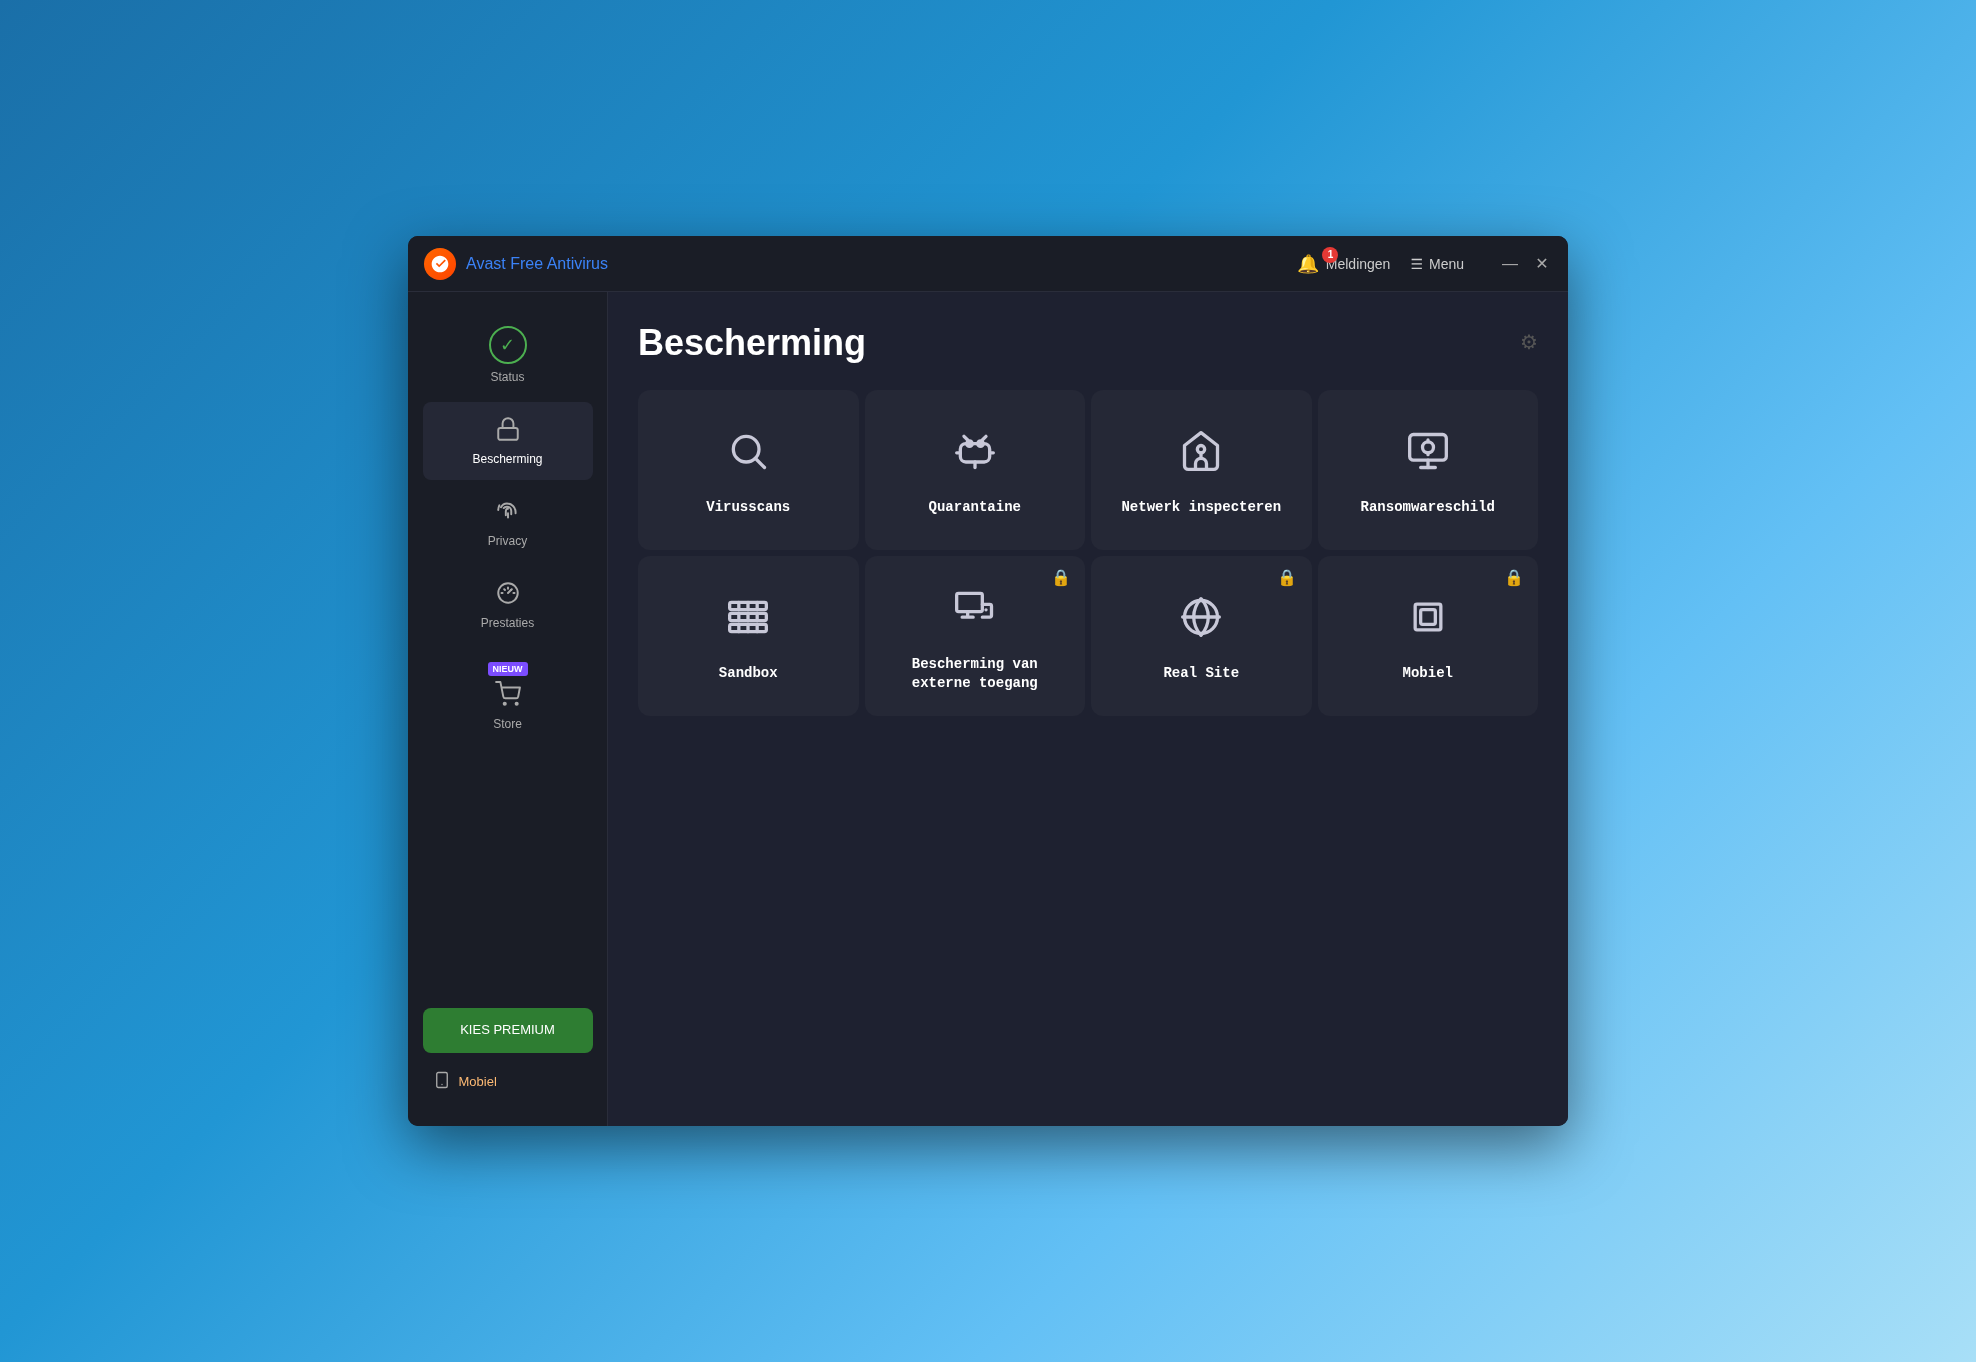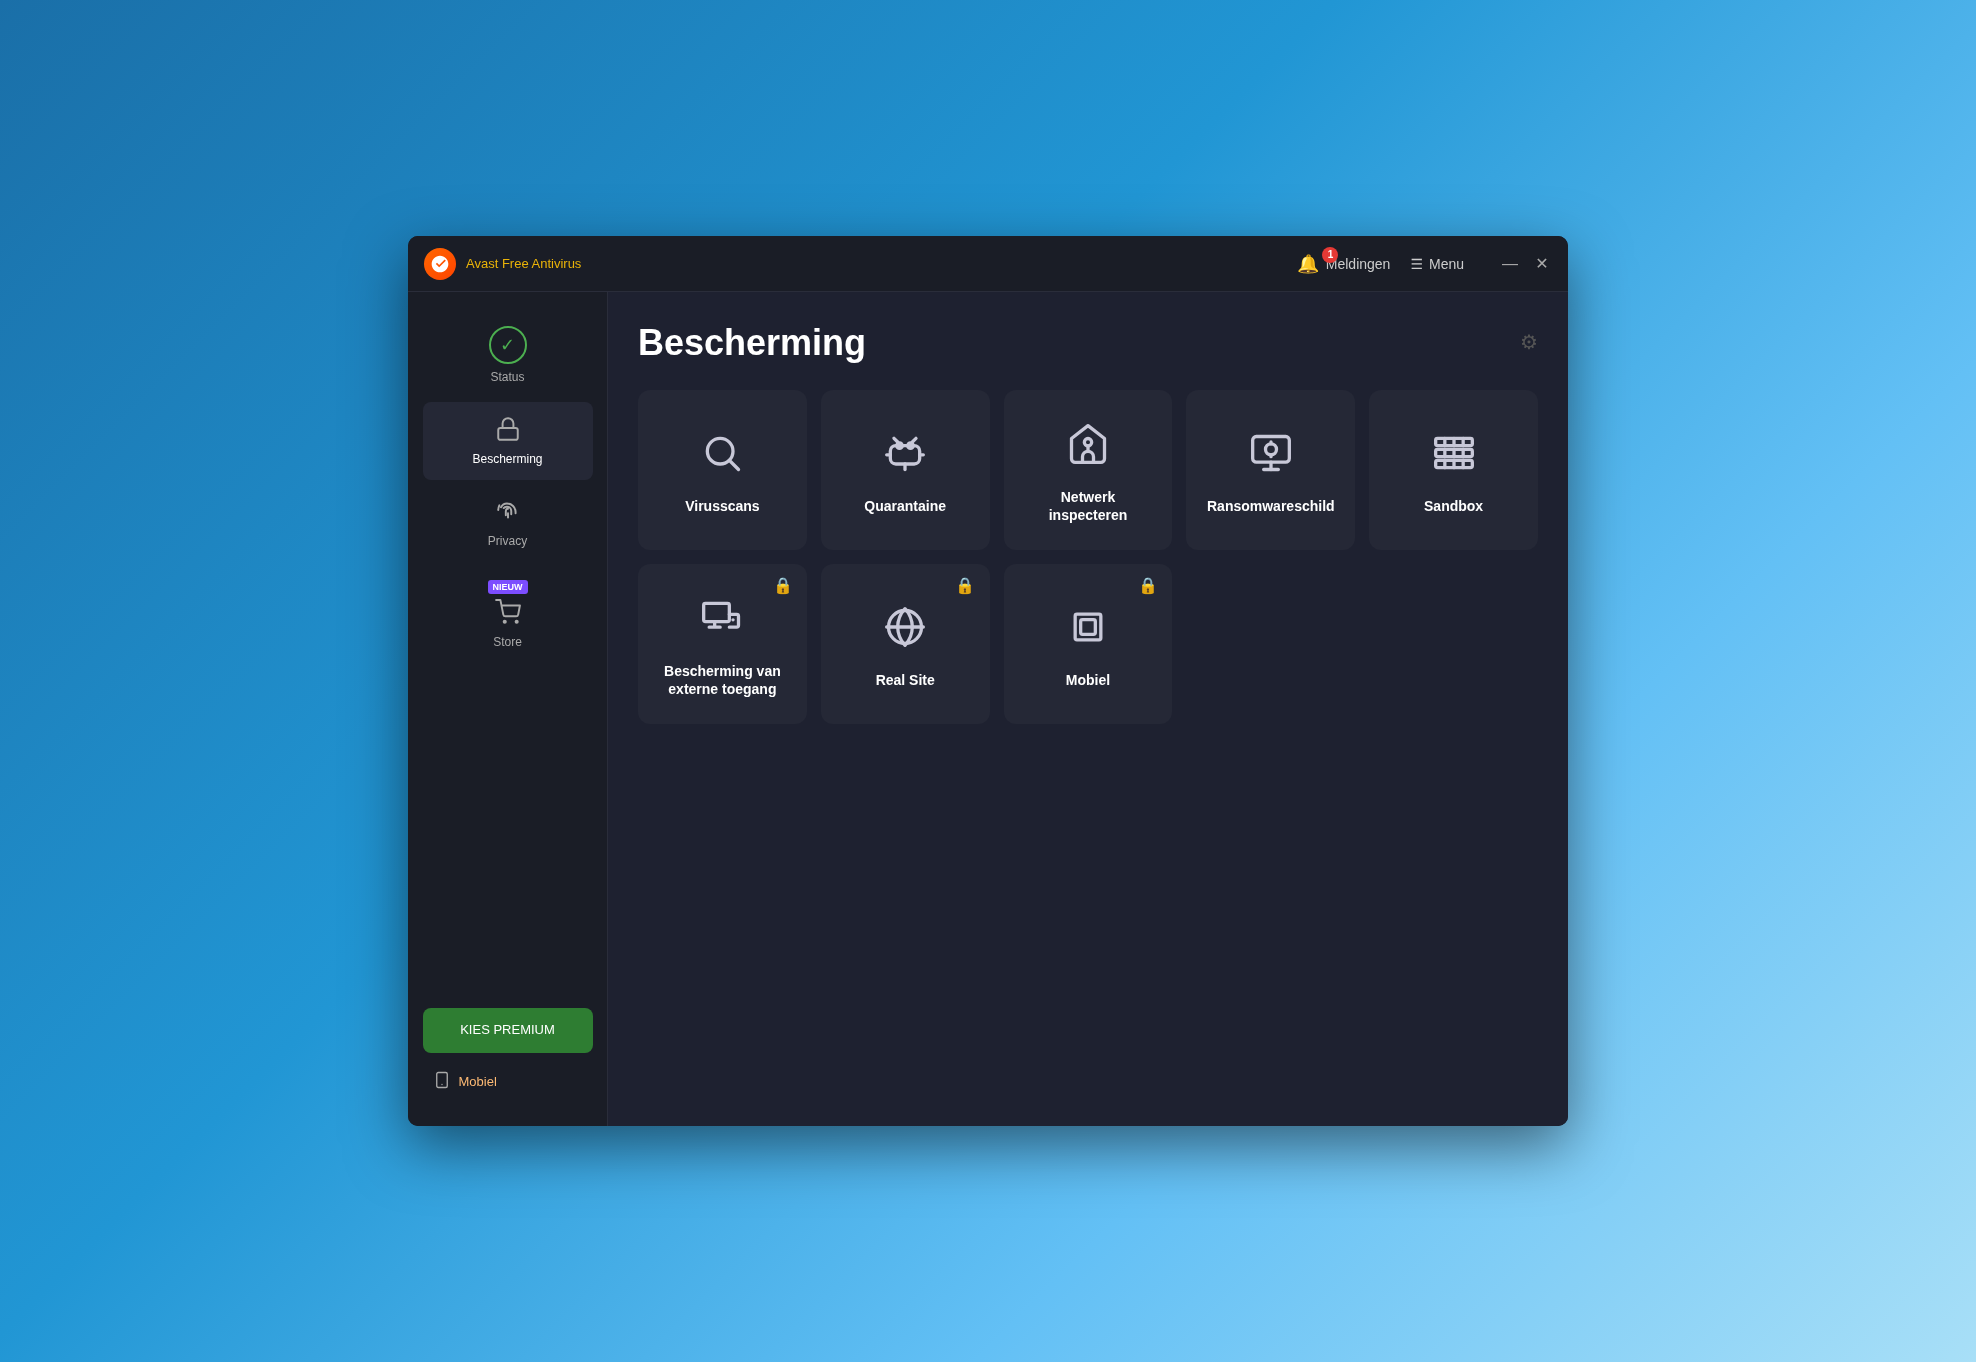--- a/index.html
+++ b/index.html
@@ -39,22 +39,22 @@
       height: 32px;
       background: linear-gradient(135deg, #ff6600, #ff4400);
       border-radius: 50%;
       display: flex;
       align-items: center;
       justify-content: center;
       margin-right: 10px;
       font-size: 16px;
     }
     .titlebar-title {
-      color: #eab308;
-      font-size: 13px;
+      color: #3b82f6;
+      font-size: 16px;
       font-weight: 500;
       flex: 1;
     }
     .titlebar-controls {
       display: flex;
       align-items: center;
       gap: 20px;
     }
     .notif-btn {
       display: flex;
@@ -210,22 +210,23 @@
     .page-title {
       font-size: 36px;
       font-weight: 700;
       color: #ffffff;
       margin-bottom: 26px;
     }
 
     
     .grid {
       display: grid;
-      grid-template-columns: repeat(5, 1fr);
-      gap: 14px;
+      grid-template-columns: repeat(4, 1fr);
+      gap: 6px;
+      font-family: Liberation Mono, monospace;
     }
     .card {
       background: #252836;
       border-radius: 12px;
       padding: 30px 20px 24px;
       display: flex;
       flex-direction: column;
       align-items: center;
       justify-content: center;
       gap: 16px;
@@ -319,20 +320,30 @@
             <path d="M12 10c-1.1 0-2 .9-2 2v4"></path>
             <path d="M8 9.3C8.6 8.5 9.7 8 11 8c2.2 0 4 1.8 4 4v3"></path>
             <path d="M5.5 8.5C6.6 6.5 8.6 5 11 5c4.4 0 8 3.6 8 8v1"></path>
             <path d="M3 11c0-1.5.4-3 1-4.2"></path>
             <path d="M12 14v4"></path>
           </svg>
         </span>
         <span class="sidebar-item-label">Privacy</span>
       </div>
 
+      <div class="sidebar-item">
+        <span class="sidebar-item-icon">
+          <svg width="26" height="26" viewBox="0 0 24 24" fill="none" stroke="#aaa" stroke-width="1.8" stroke-linecap="round" stroke-linejoin="round">
+            <circle cx="12" cy="12" r="9"></circle>
+            <path d="M12 7v1M7 12H6M17 12h1M9.2 9.2l-.7-.7M14.8 9.2l.7-.7"></path>
+            <path d="M12 12l3-3"></path>
+          </svg>
+        </span>
+        <span class="sidebar-item-label">Prestaties</span>
+      </div>
 
       <div class="sidebar-item">
         <div class="store-wrapper">
           <span class="new-badge">NIEUW</span>
           <span class="sidebar-item-icon">
             <svg width="26" height="26" viewBox="0 0 24 24" fill="none" stroke="#aaa" stroke-width="1.8" stroke-linecap="round" stroke-linejoin="round">
               <circle cx="9" cy="21" r="1"></circle>
                 <circle cx="20" cy="21" r="1"></circle>
               <path d="M1 1h4l2.68 13.39a2 2 0 0 0 2 1.61h9.72a2 2 0 0 0 2-1.61L23 6H6"></path>
             </svg>

